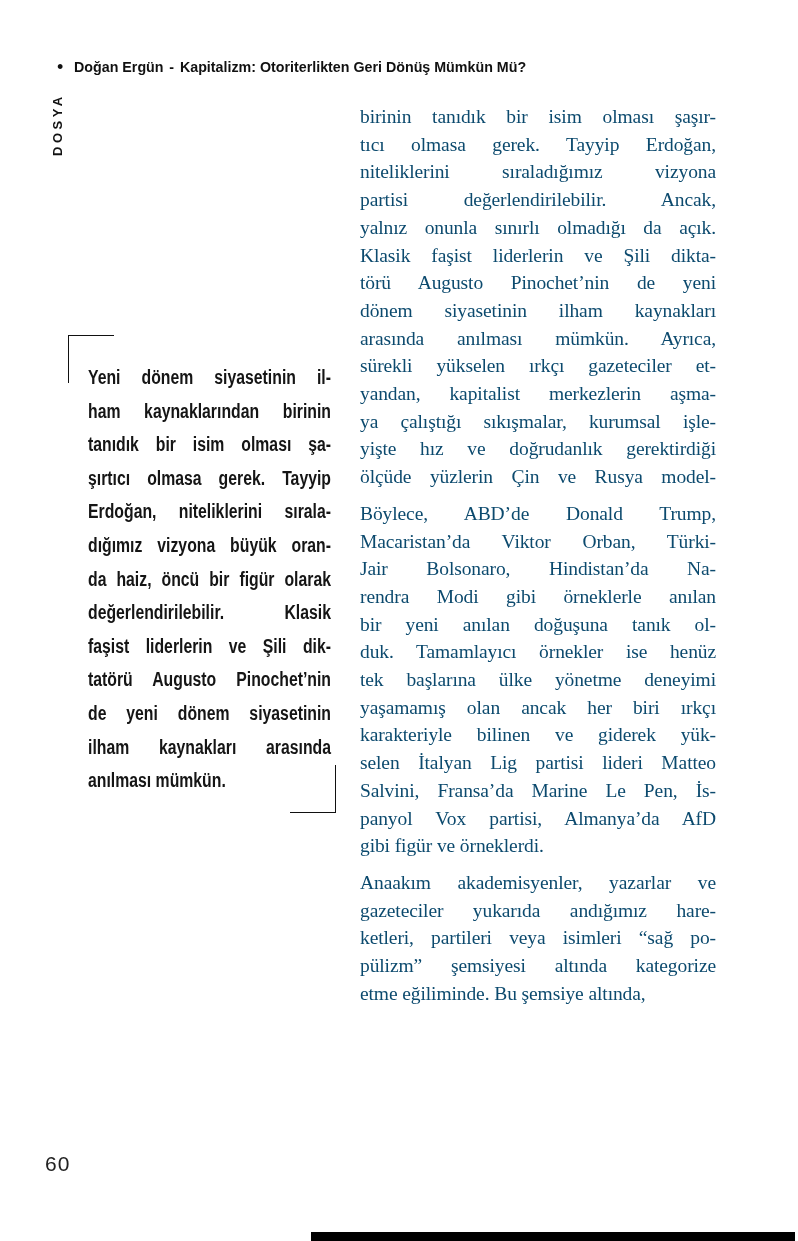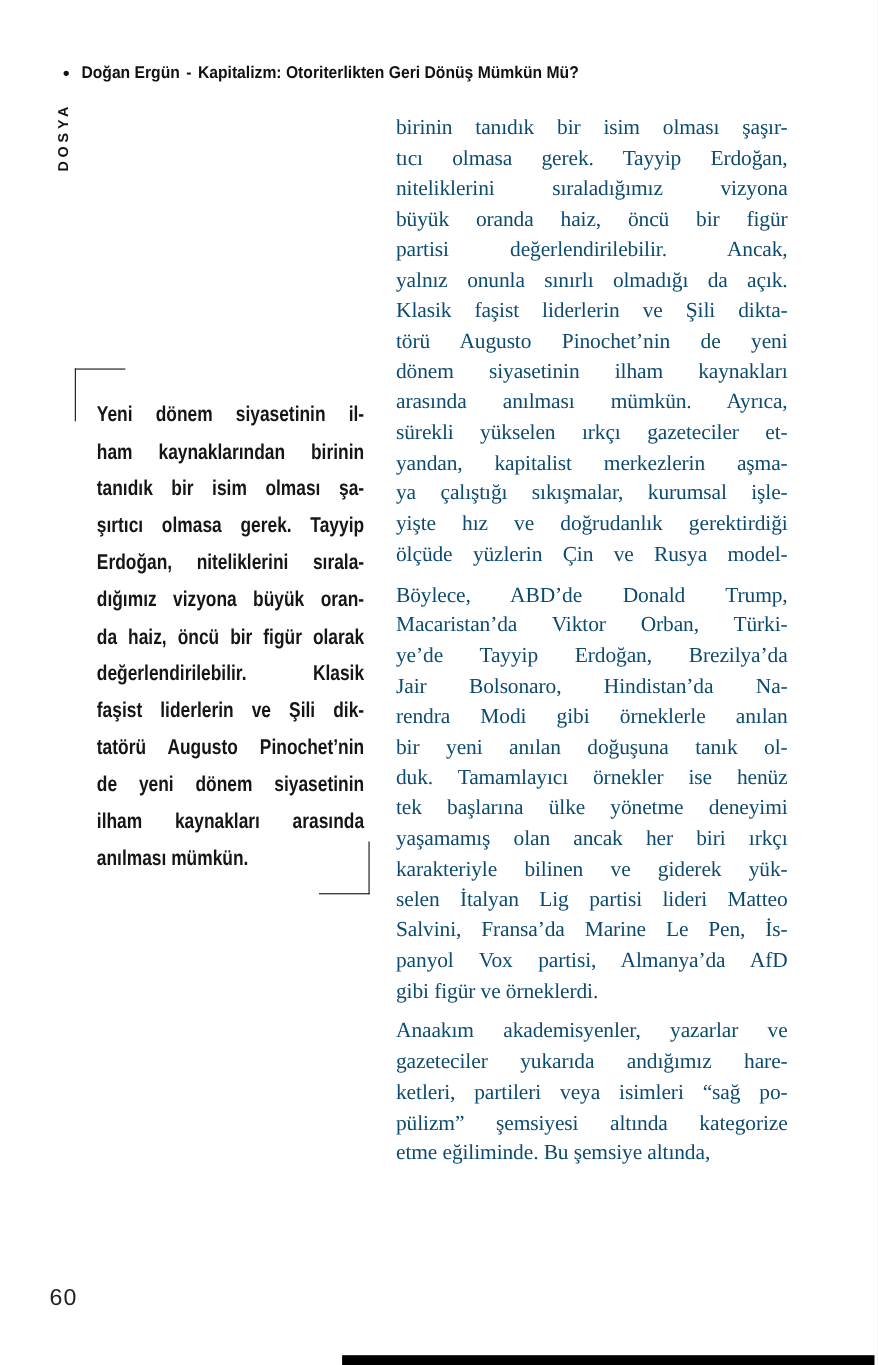--- a/index.html
+++ b/index.html
@@ -43,21 +43,21 @@
     position:absolute;left:360px;top:103px;width:356px;
     font-family:"Liberation Serif",serif;font-size:19.5px;
     line-height:27.7px;color:#0c4a6e;letter-spacing:-0.1px;
   }
   .para{margin:0 0 9px 0;}
   .b-line{text-align:justify;text-align-last:justify;}
   .b-line.last{text-align-last:left;}
   
   .pagenum{
     position:absolute;left:45px;top:1152px;
-    font-size:21px;font-weight:500;letter-spacing:1px;color:#222;margin-top:16px;
+    font-size:21px;font-weight:500;letter-spacing:1px;color:#222;
   }
   .bottombar{position:absolute;left:311px;top:1232px;width:484px;height:9px;background:#000;}
 </style>
 </head>
 <body>
 
 <div class="page">
 
   <div class="header">
     <span class="bullet">•</span>
@@ -86,37 +86,35 @@
       <div class="pq-line">ilham kaynakları arasında</div>
       <div class="pq-line last">anılması mümkün.</div>
     </div>
   <div class="bracket-br"></div>
 
   <div class="bodycol">
       <div class="para">
         <div class="b-line">birinin tanıdık bir isim olması şaşır-</div>
         <div class="b-line">tıcı olmasa gerek. Tayyip Erdoğan,</div>
         <div class="b-line">niteliklerini sıraladığımız vizyona</div>
-        <div class="b-line">büyük oranda haiz, öncü bir figür</div>
         <div class="b-line">partisi değerlendirilebilir. Ancak,</div>
         <div class="b-line">yalnız onunla sınırlı olmadığı da açık.</div>
         <div class="b-line">Klasik faşist liderlerin ve Şili dikta-</div>
         <div class="b-line">törü Augusto Pinochet’nin de yeni</div>
         <div class="b-line">dönem siyasetinin ilham kaynakları</div>
         <div class="b-line">arasında anılması mümkün. Ayrıca,</div>
         <div class="b-line">sürekli yükselen ırkçı gazeteciler et-</div>
         <div class="b-line">yandan, kapitalist merkezlerin aşma-</div>
         <div class="b-line">ya çalıştığı sıkışmalar, kurumsal işle-</div>
         <div class="b-line">yişte hız ve doğrudanlık gerektirdiği</div>
         <div class="b-line">ölçüde yüzlerin Çin ve Rusya model-</div>
       </div>
       <div class="para">
         <div class="b-line">Böylece, ABD’de Donald Trump,</div>
         <div class="b-line">Macaristan’da Viktor Orban, Türki-</div>
-        <div class="b-line">ye’de Tayyip Erdoğan, Brezilya’da</div>
         <div class="b-line">Jair Bolsonaro, Hindistan’da Na-</div>
         <div class="b-line">rendra Modi gibi örneklerle anılan</div>
         <div class="b-line">bir yeni anılan doğuşuna tanık ol-</div>
         <div class="b-line">duk. Tamamlayıcı örnekler ise henüz</div>
         <div class="b-line">tek başlarına ülke yönetme deneyimi</div>
         <div class="b-line">yaşamamış olan ancak her biri ırkçı</div>
         <div class="b-line">karakteriyle bilinen ve giderek yük-</div>
         <div class="b-line">selen İtalyan Lig partisi lideri Matteo</div>
         <div class="b-line">Salvini, Fransa’da Marine Le Pen, İs-</div>
         <div class="b-line">panyol Vox partisi, Almanya’da AfD</div>

